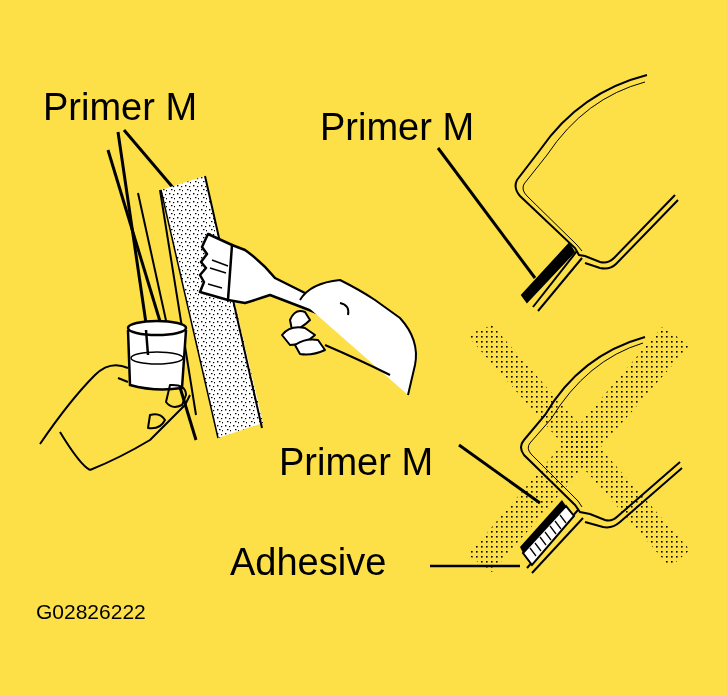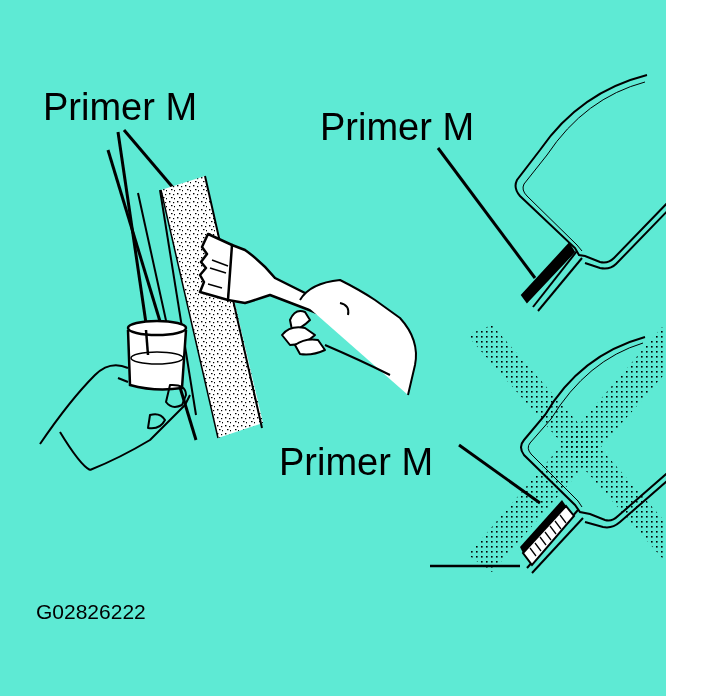--- a/index.html
+++ b/index.html
@@ -1,20 +1,20 @@
 <!DOCTYPE html>
 <html><head>
 <meta charset="utf-8">
 <style>
   html, body { margin: 0; padding: 0; background: #ffffff; }
   #canvas {
     position: relative;
-    width: 666px;
+    width: 727px;
     height: 696px;
-    background: #5eead4;
+    background: #fde047;
     overflow: hidden;
     font-family: "Liberation Sans", "DejaVu Sans", sans-serif;
     color: #000;
   }
   #canvas svg.art { position: absolute; left: 0; top: 0; }
   .label {
     position: absolute;
     font-family: "Liberation Sans", "DejaVu Sans", sans-serif;
     font-size: 38px;
     line-height: 1;
@@ -148,14 +148,15 @@
           <line x1="555" y1="521" x2="561" y2="529"></line>
           <line x1="560" y1="515" x2="566" y2="523"></line>
         </g>
       </g>
     </g>
   </svg>
 
   <div class="label" style="left:43px; top:88px;">Primer M</div>
   <div class="label" style="left:320px; top:108px;">Primer M</div>
   <div class="label" style="left:279px; top:443px;">Primer M</div>
+  <div class="label" style="left:230px; top:543px;">Adhesive</div>
   <div class="code" style="left:36px; top:601px;">G02826222</div>
 </div>
 
 </body></html>

